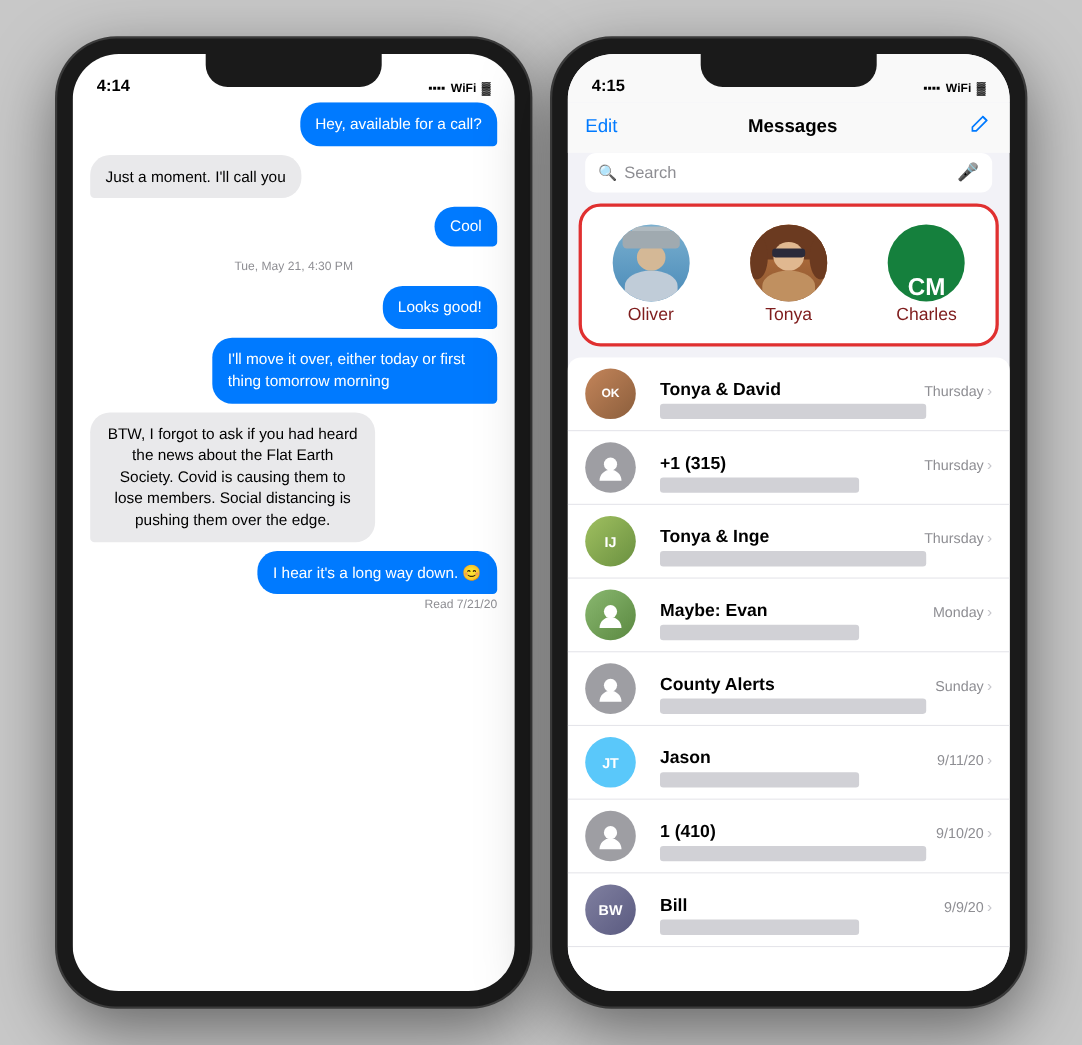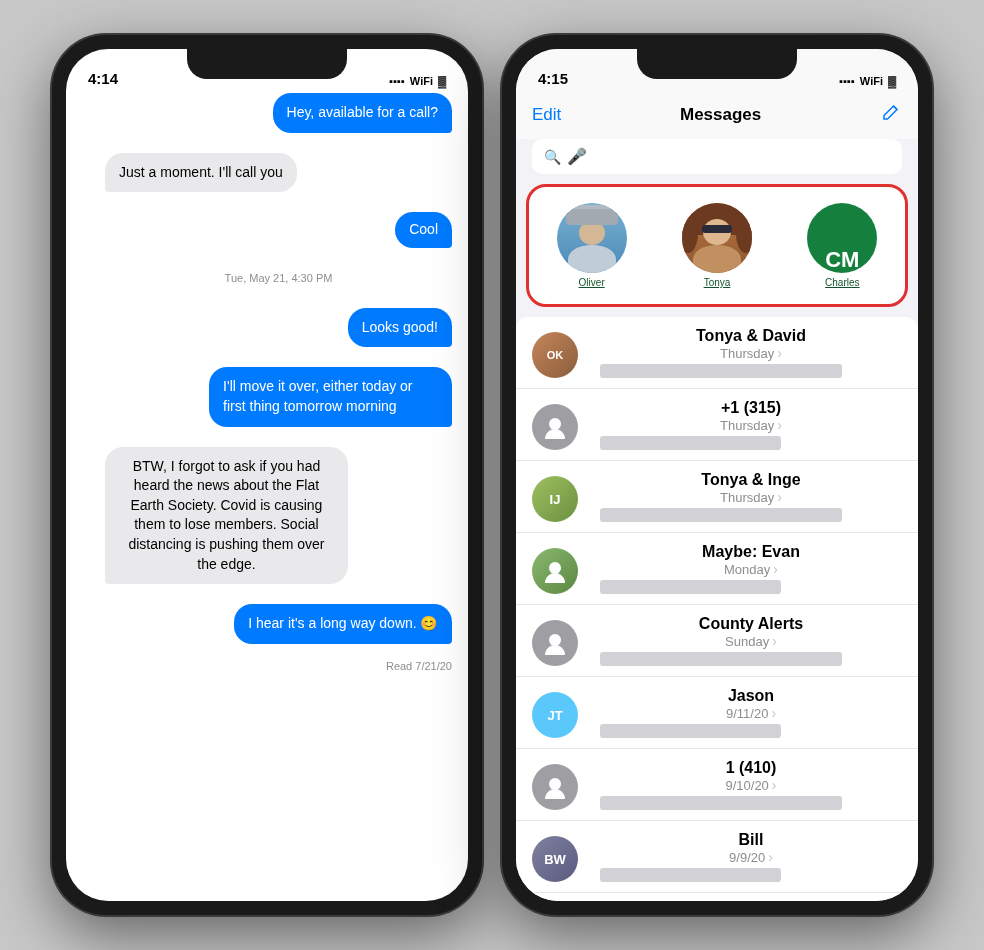--- a/index.html
+++ b/index.html
@@ -75,22 +75,21 @@
       display: flex;
       flex-direction: column;
     }
 
     .chat-messages {
       flex: 1;
       overflow: hidden;
       padding: 0 16px 10px;
       display: flex;
       flex-direction: column;
-      gap: 20px;
-      margin-left: 23px;
+      gap: 8px;
     }
 
     .msg-bubble {
       max-width: 70%;
       padding: 10px 14px;
       border-radius: 18px;
       font-size: 14px;
       line-height: 1.4;
     }
 
@@ -195,23 +194,22 @@
     }
 
     .pinned-contact {
       display: flex;
       flex-direction: column;
       align-items: center;
       gap: 4px;
     }
 
     .avatar-label {
-      font-size: 10px;
-      color: #14532d;
-      text-decoration: underline;
+      font-size: 16px;
+      color: #7f1d1d;
     }
 
     
     .msg-list {
       flex: 1;
       overflow: hidden;
       background: #fff;
       border-radius: 12px;
       margin: 0 0 0 0;
     }
@@ -240,21 +238,20 @@
     .msg-list-content {
       flex: 1;
       min-width: 0;
     }
 
     .msg-list-top {
       display: flex;
       justify-content: space-between;
       align-items: center;
       margin-bottom: 3px;
-      flex-direction: column;
     }
 
     .msg-sender {
       font-size: 16px;
       font-weight: 600;
       color: #000;
     }
 
     .msg-sender.bold { font-weight: 700; }
 
@@ -339,20 +336,21 @@
         <span class="nav-compose">
           <svg width="22" height="22" viewBox="0 0 22 22" fill="none">
             <path d="M4 18h3.5L17 8.5 13.5 5 4 14.5V18z" stroke="#007AFF" stroke-width="1.5" fill="none"></path>
             <path d="M13.5 5l3.5 3.5" stroke="#007AFF" stroke-width="1.5"></path>
           </svg>
         </span>
       </div>
 
       <div class="search-bar">
         <span class="search-icon-sym">🔍</span>
+        <span class="search-input-text">Search</span>
         <span class="search-mic">🎤</span>
       </div>
 
       <div class="pinned-row">
 
         <div class="pinned-contact">
           <div style="width:70px;height:70px;border-radius:50%;overflow:hidden;position:relative;background:linear-gradient(180deg,#7ab0d0,#4a8ab8);">
 
             <div style="position:absolute;top:6px;left:50%;transform:translateX(-50%);width:52px;height:16px;background:#a0aab0;border-radius:4px;z-index:5;"></div>
             <div style="position:absolute;top:2px;left:50%;transform:translateX(-50%);width:36px;height:18px;background:#b0bac0;border-radius:6px 6px 0 0;z-index:4;"></div>

